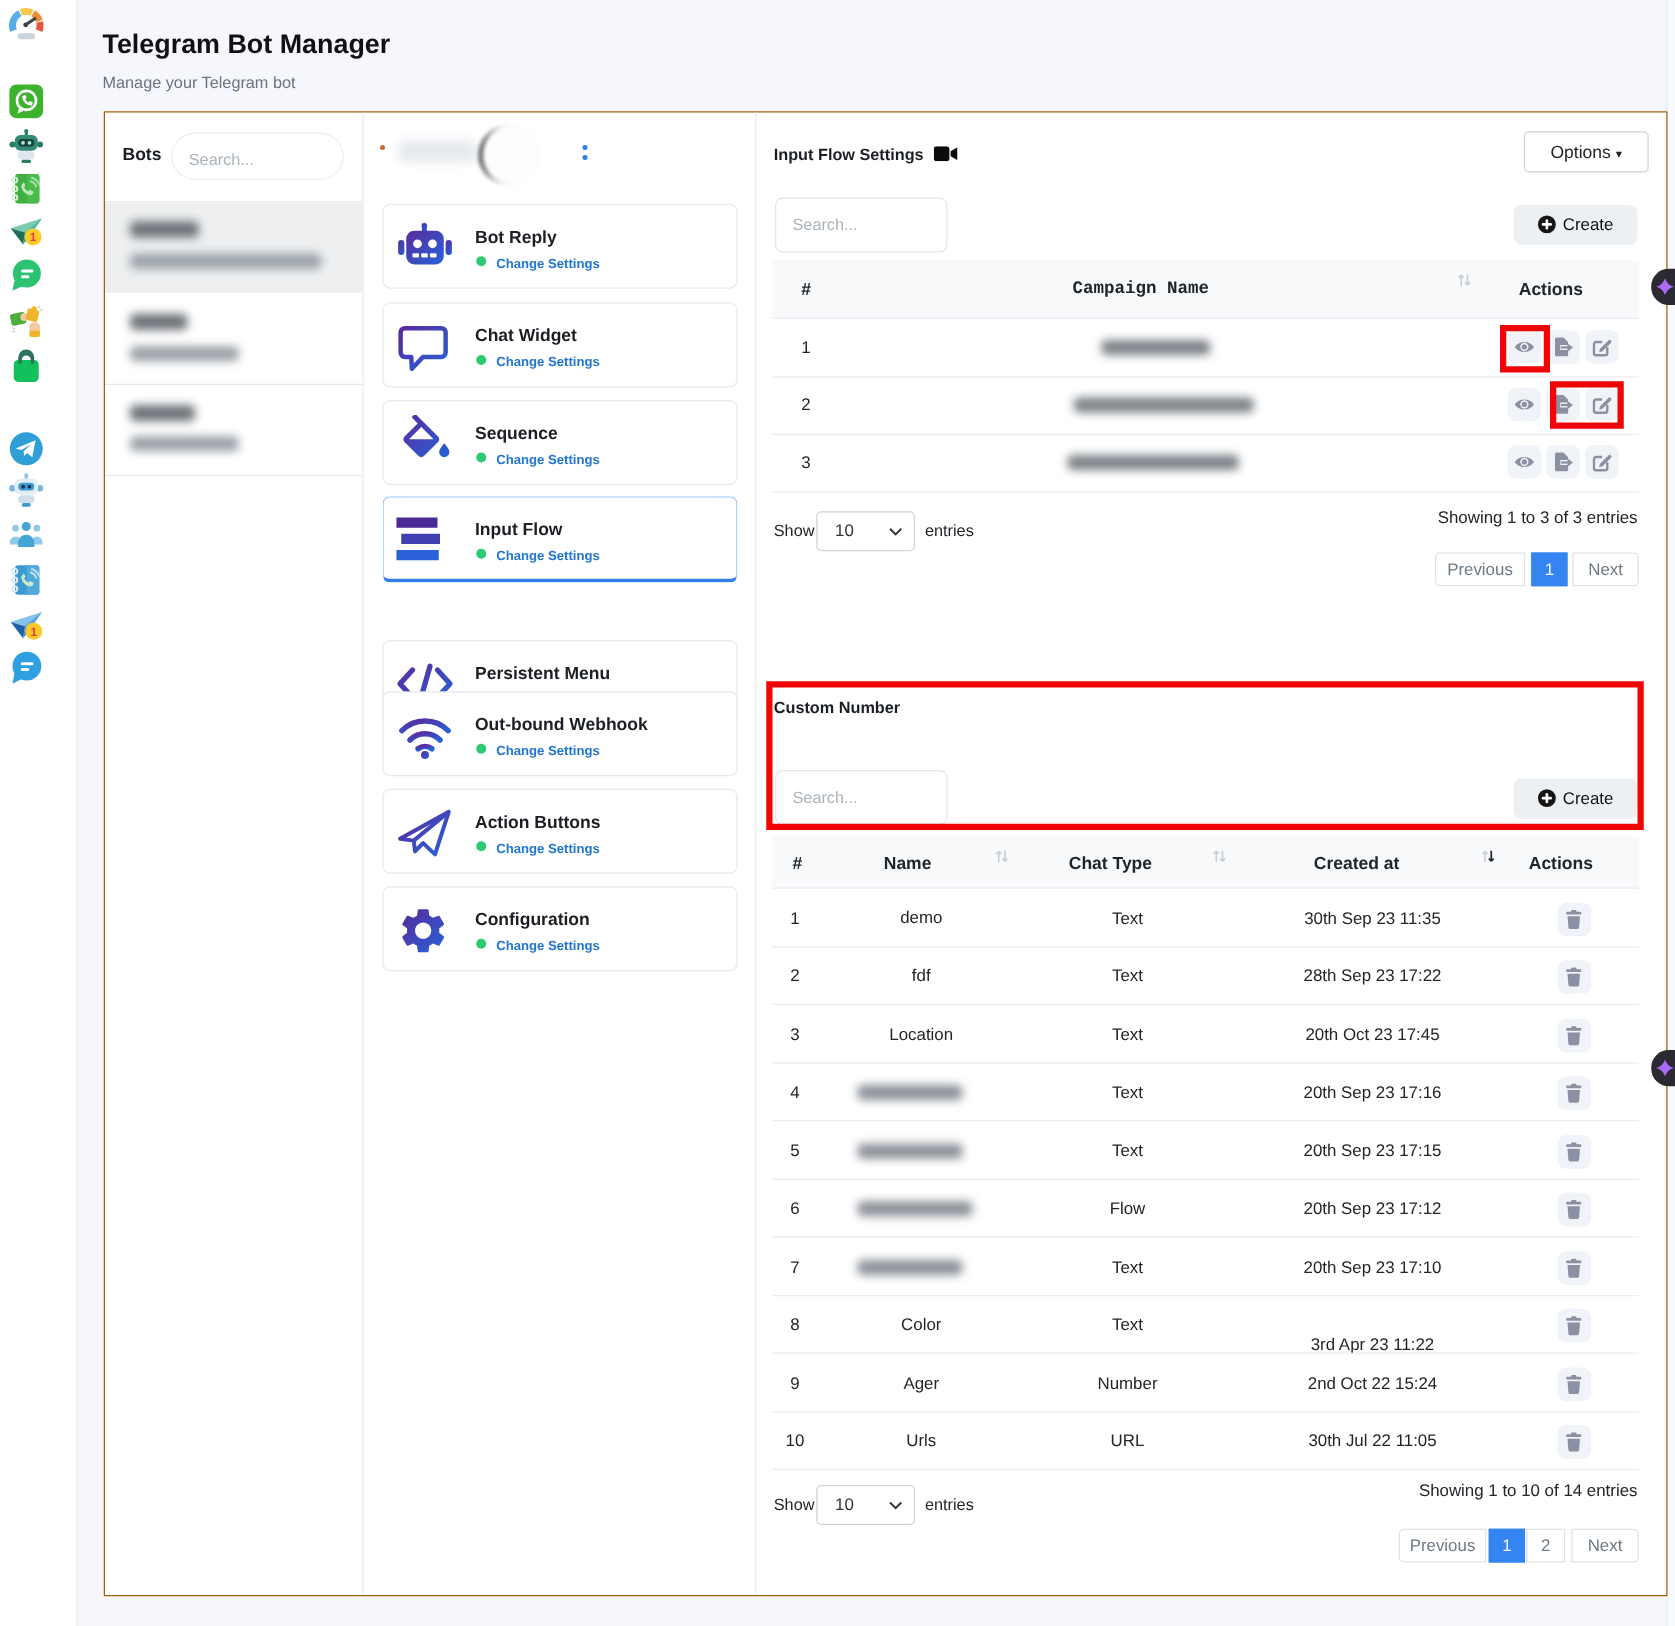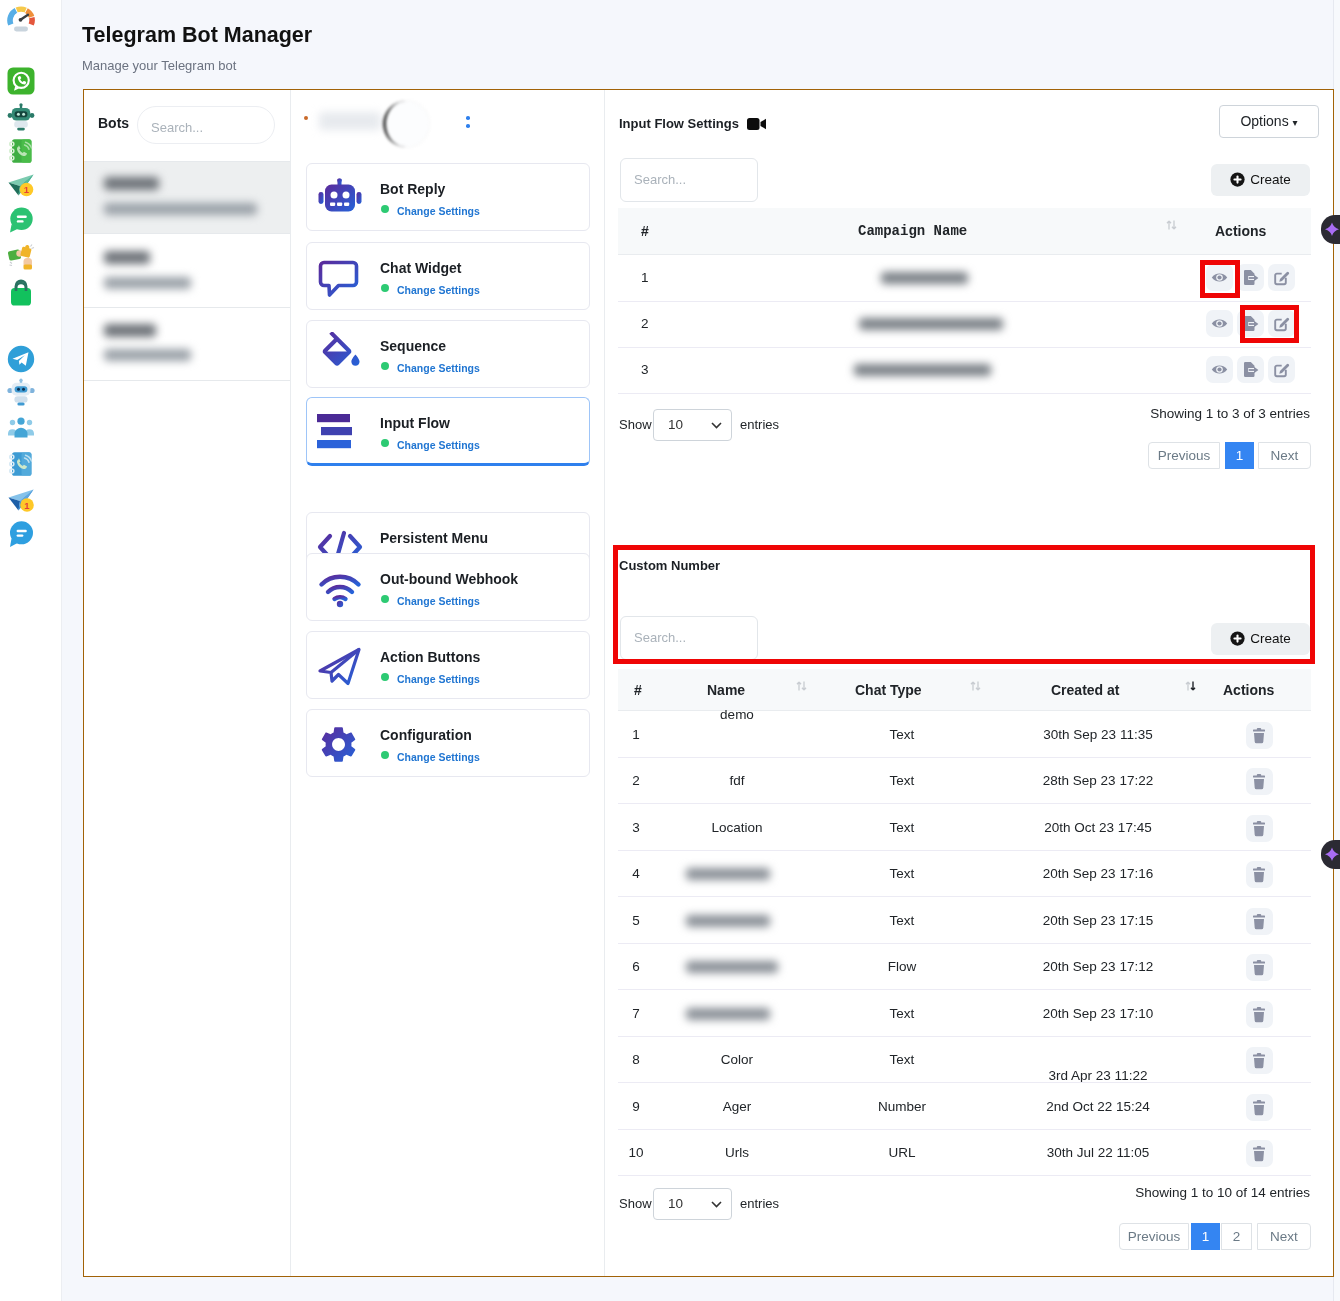--- a/index.html
+++ b/index.html
@@ -453,21 +453,21 @@
         <path d="M3 10.5 V2 M3 2 L1 4.2 M3 2 L5 4.2" stroke="#c9cdd2" stroke-width="1.3" fill="none"></path>
         <path d="M8 1.5 V10 M8 10 L6 7.8 M8 10 L10 7.8" stroke="#c9cdd2" stroke-width="1.3" fill="none"></path>
       </svg></div>
   <div class="sort sortact" style="left:1101px;top:588px;"><svg width="11" height="12" viewBox="0 0 11 12">
         <path d="M3 10.5 V2 M3 2 L1 4.2 M3 2 L5 4.2" stroke="#c9cdd2" stroke-width="1.3" fill="none"></path>
         <path d="M8 1.5 V10 M8 10 L6 7.8 M8 10 L10 7.8" stroke="#23272b" stroke-width="1.4" fill="none"></path>
       </svg></div>
   <div class="th" style="left:1139px;top:592px;">Actions</div>
 
   <div class="td rnum" style="top:637px;">1</div>
-  <div class="td cname" style="top:617px;">demo</div>
+  <div class="td cname" style="top:636px;">demo</div>
   <div class="td ctype" style="top:637px;">Text</div>
   <div class="td cdate" style="top:637px;">30th Sep 23 11:35</div>
   <div class="abtn trash" style="top:632px;">
       <svg width="16" height="17" viewBox="0 0 16 17">
         <rect x="5.8" y="1" width="4.4" height="2.6" rx="1" fill="#8b90a3"></rect>
         <rect x="2" y="2.4" width="12" height="2.2" rx="0.6" fill="#8b90a3"></rect>
         <path d="M3 6 h10 l-0.7 8.7 a1.7 1.7 0 0 1 -1.7 1.55 h-5.2 a1.7 1.7 0 0 1 -1.7 -1.55 z" fill="#8b90a3"></path>
       </svg>
     </div>
   <div class="rowline tline" style="top:667px;"></div>

